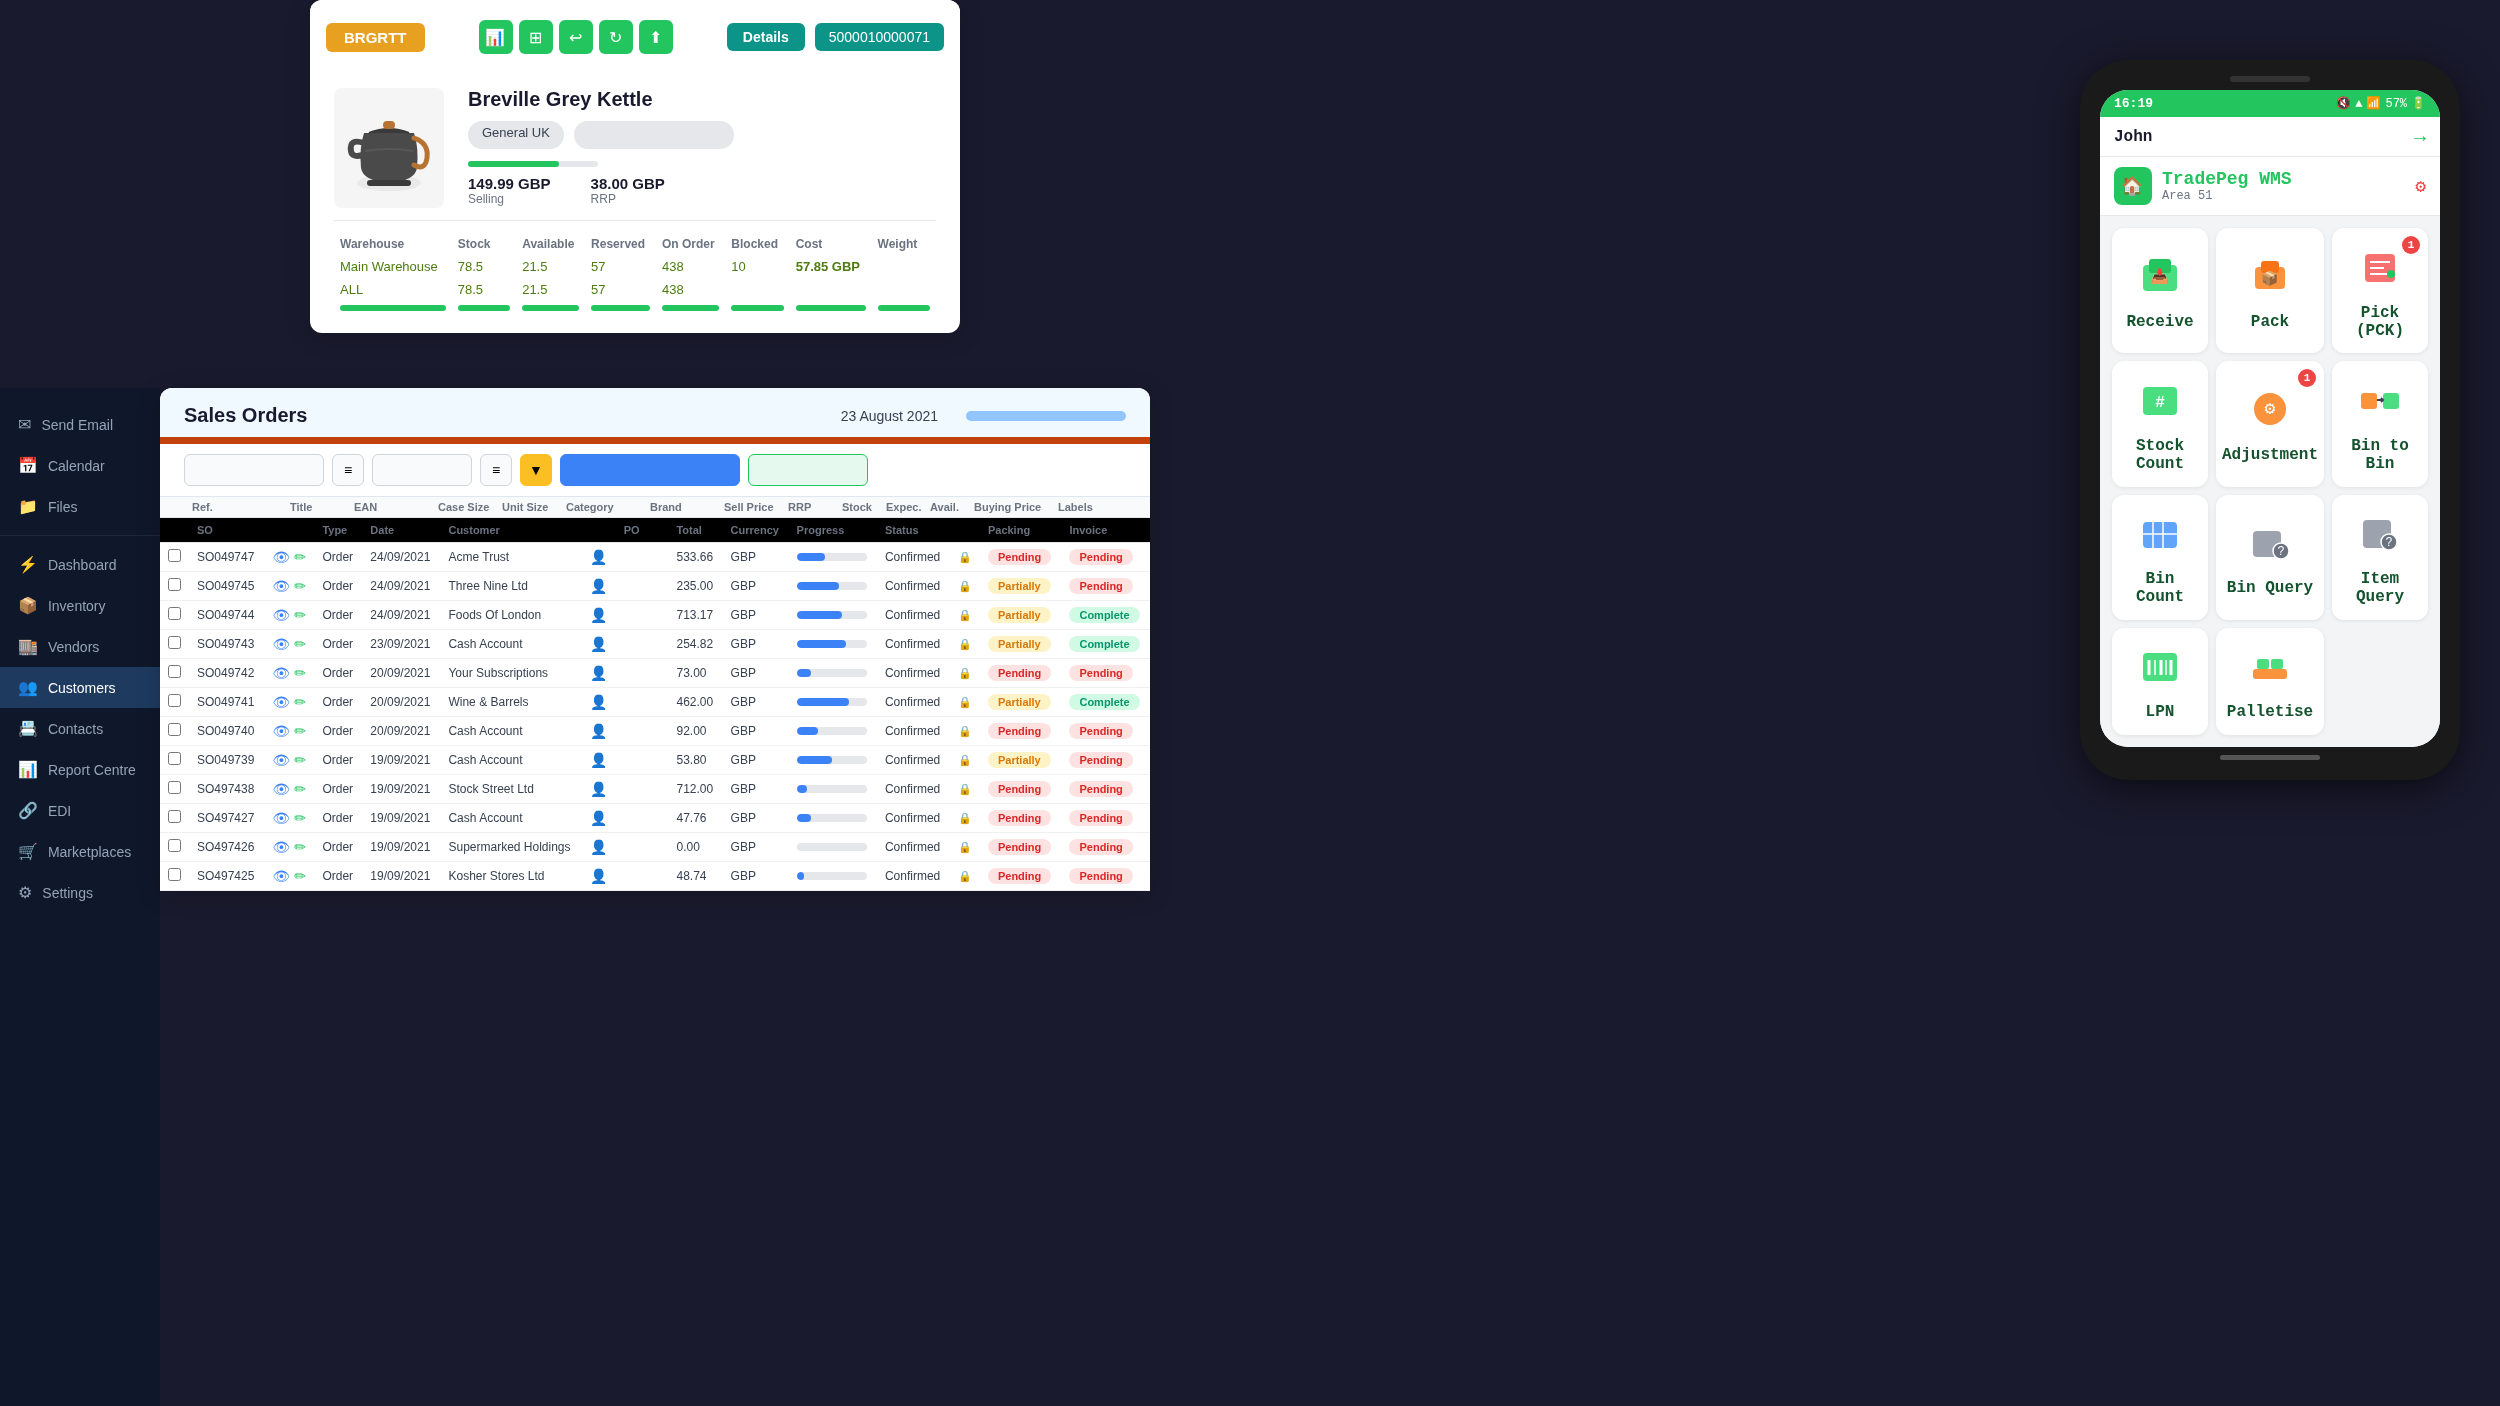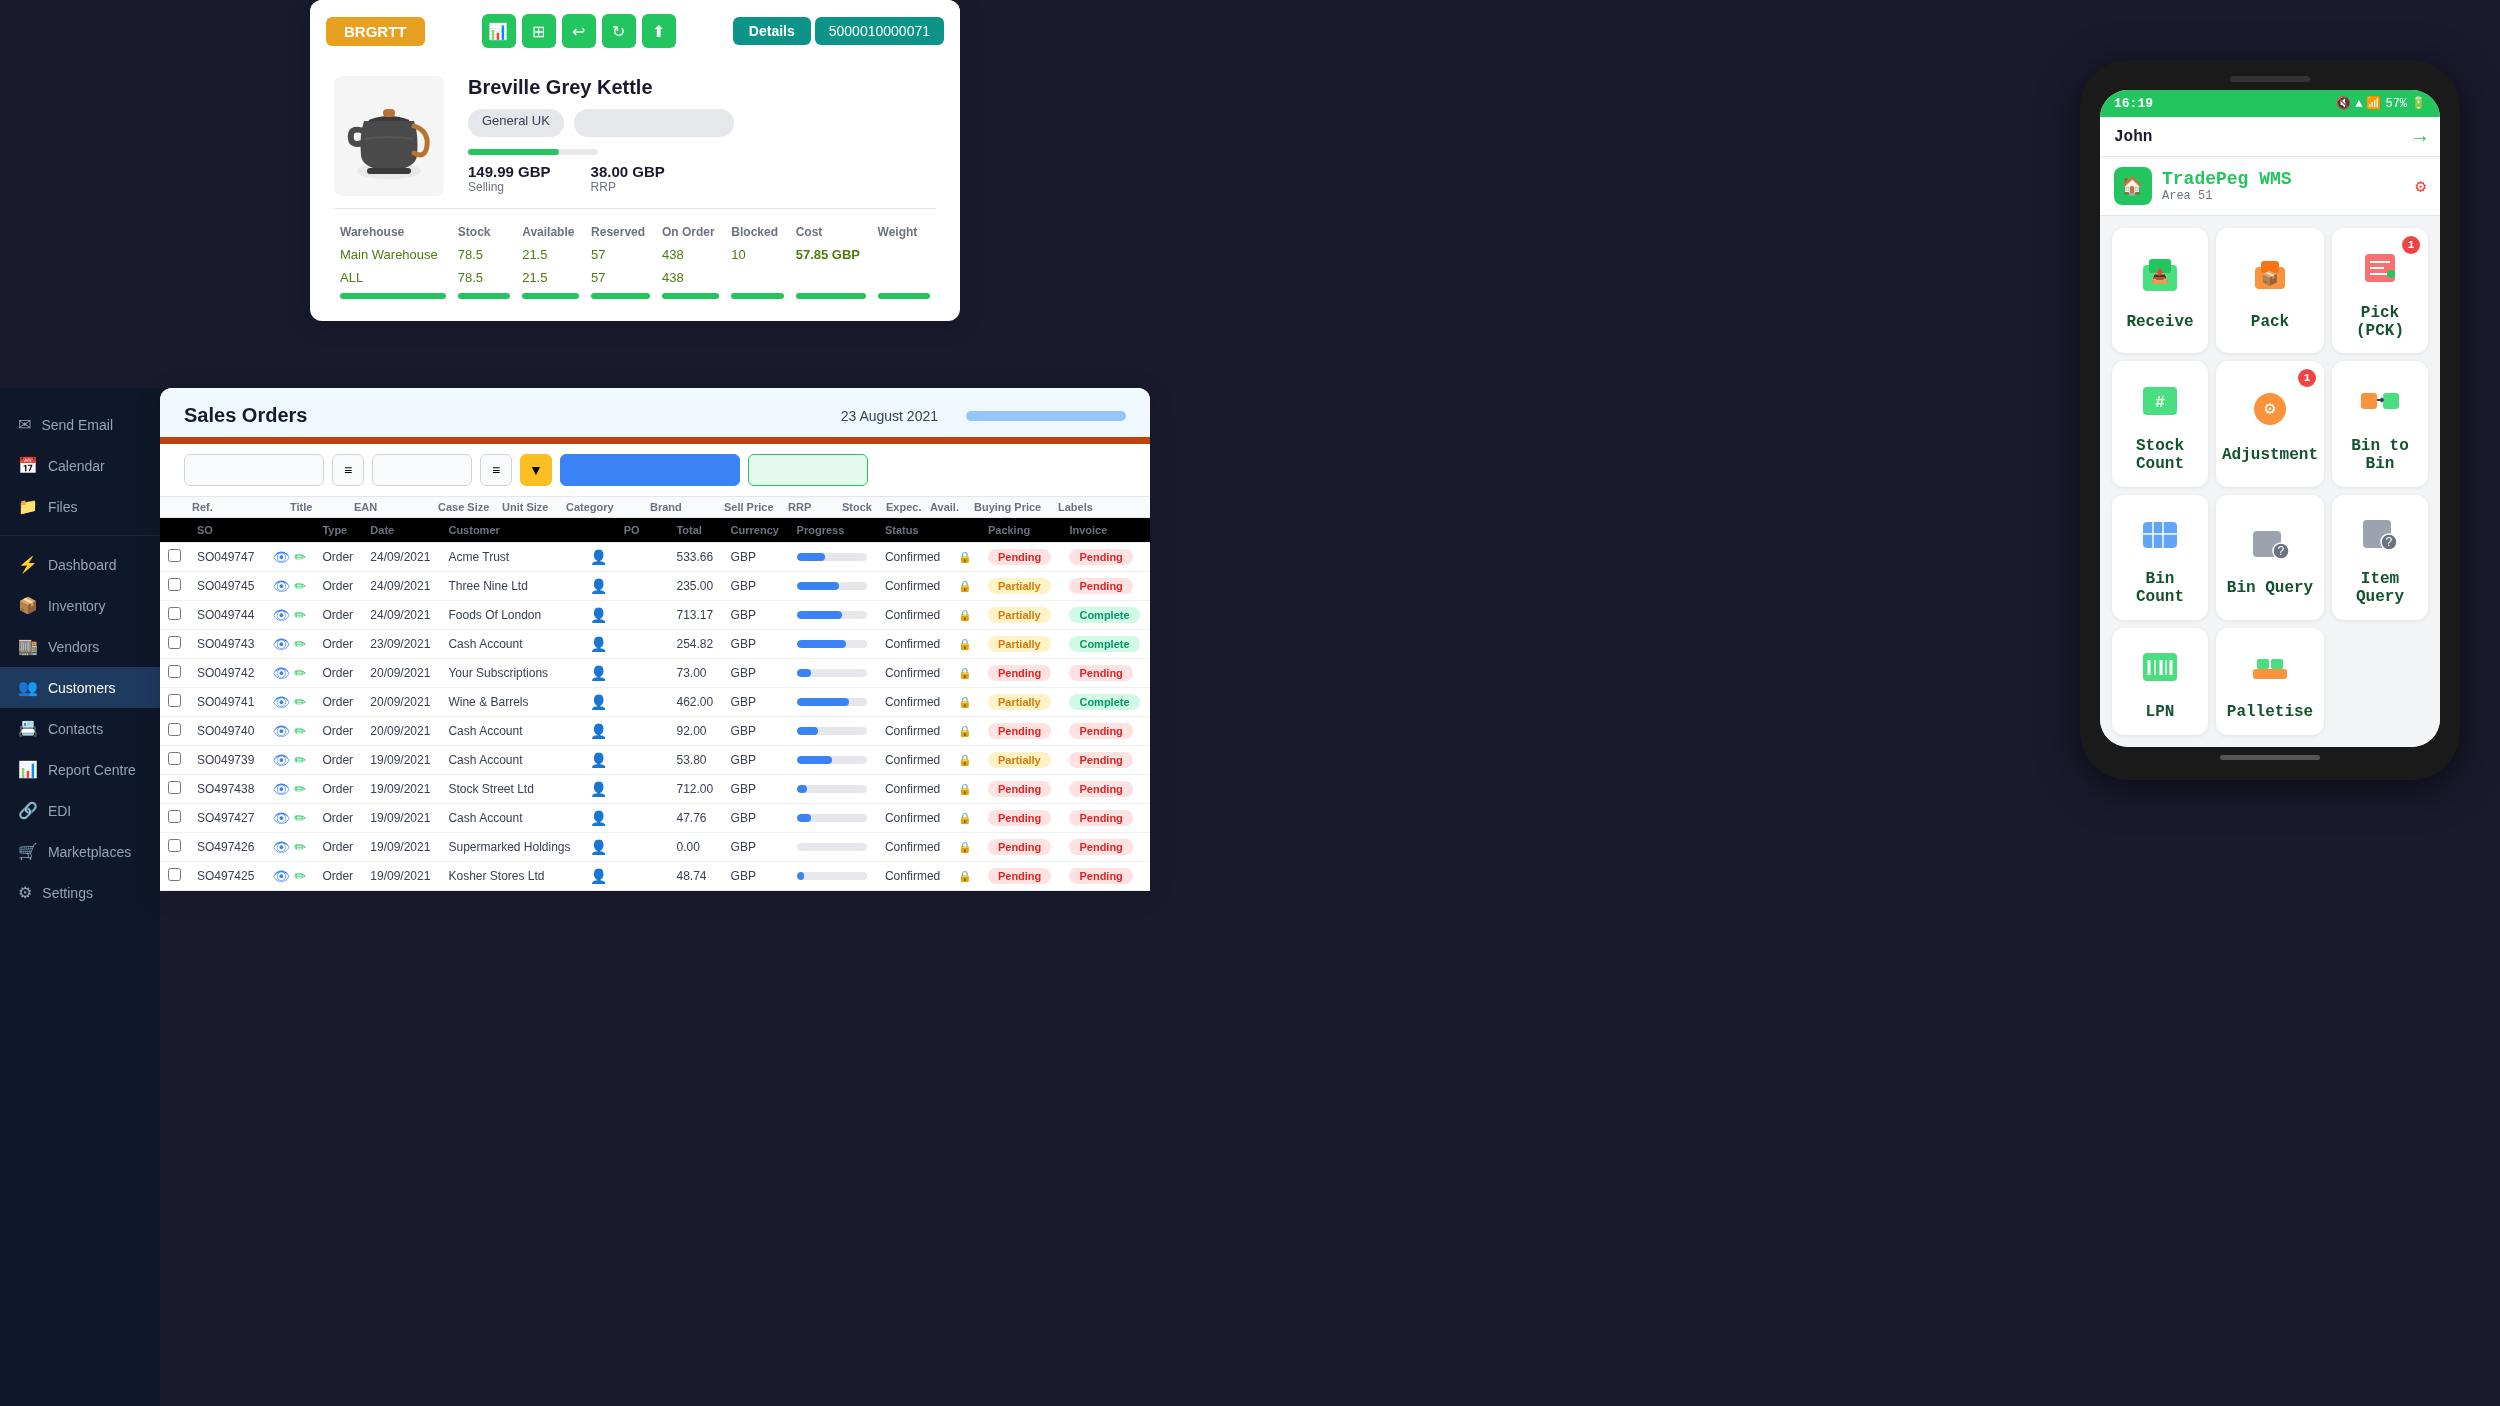--- a/index.html
+++ b/index.html
@@ -20,21 +20,21 @@
       background: #fff;
       border-radius: 12px;
       box-shadow: 0 4px 24px rgba(0,0,0,0.18);
       padding: 0 0 18px 0;
       overflow: hidden;
     }
     .card-toolbar {
       display: flex;
       align-items: center;
       justify-content: space-between;
-      padding: 14px 16px;
+      padding: 20px 16px;
       background: #fff;
     }
     .card-sku-badge {
       background: #e8a020;
       color: #fff;
       font-weight: 700;
       font-size: 15px;
       padding: 6px 18px;
       border-radius: 6px;
     }
@@ -371,21 +371,21 @@
 <div class="product-card">
   <div class="card-toolbar">
     <div class="card-sku-badge">BRGRTT</div>
     <div class="card-icon-group">
       <button class="card-icon-btn">📊</button>
       <button class="card-icon-btn">⊞</button>
       <button class="card-icon-btn">↩</button>
       <button class="card-icon-btn">↻</button>
       <button class="card-icon-btn">⬆</button>
     </div>
-    <div style="display:flex;align-items:center;">
+    <div style="display:flex;gap:6px;align-items:center;">
       <button class="card-details-btn">Details</button>
       <span class="card-id-badge">5000010000071</span>
     </div>
   </div>
   <div class="card-body">
     <div class="card-image">
 
       <svg viewBox="0 0 100 110" width="100" height="110">
         <ellipse cx="50" cy="90" rx="32" ry="8" fill="#ccc" opacity="0.3"></ellipse>
 

